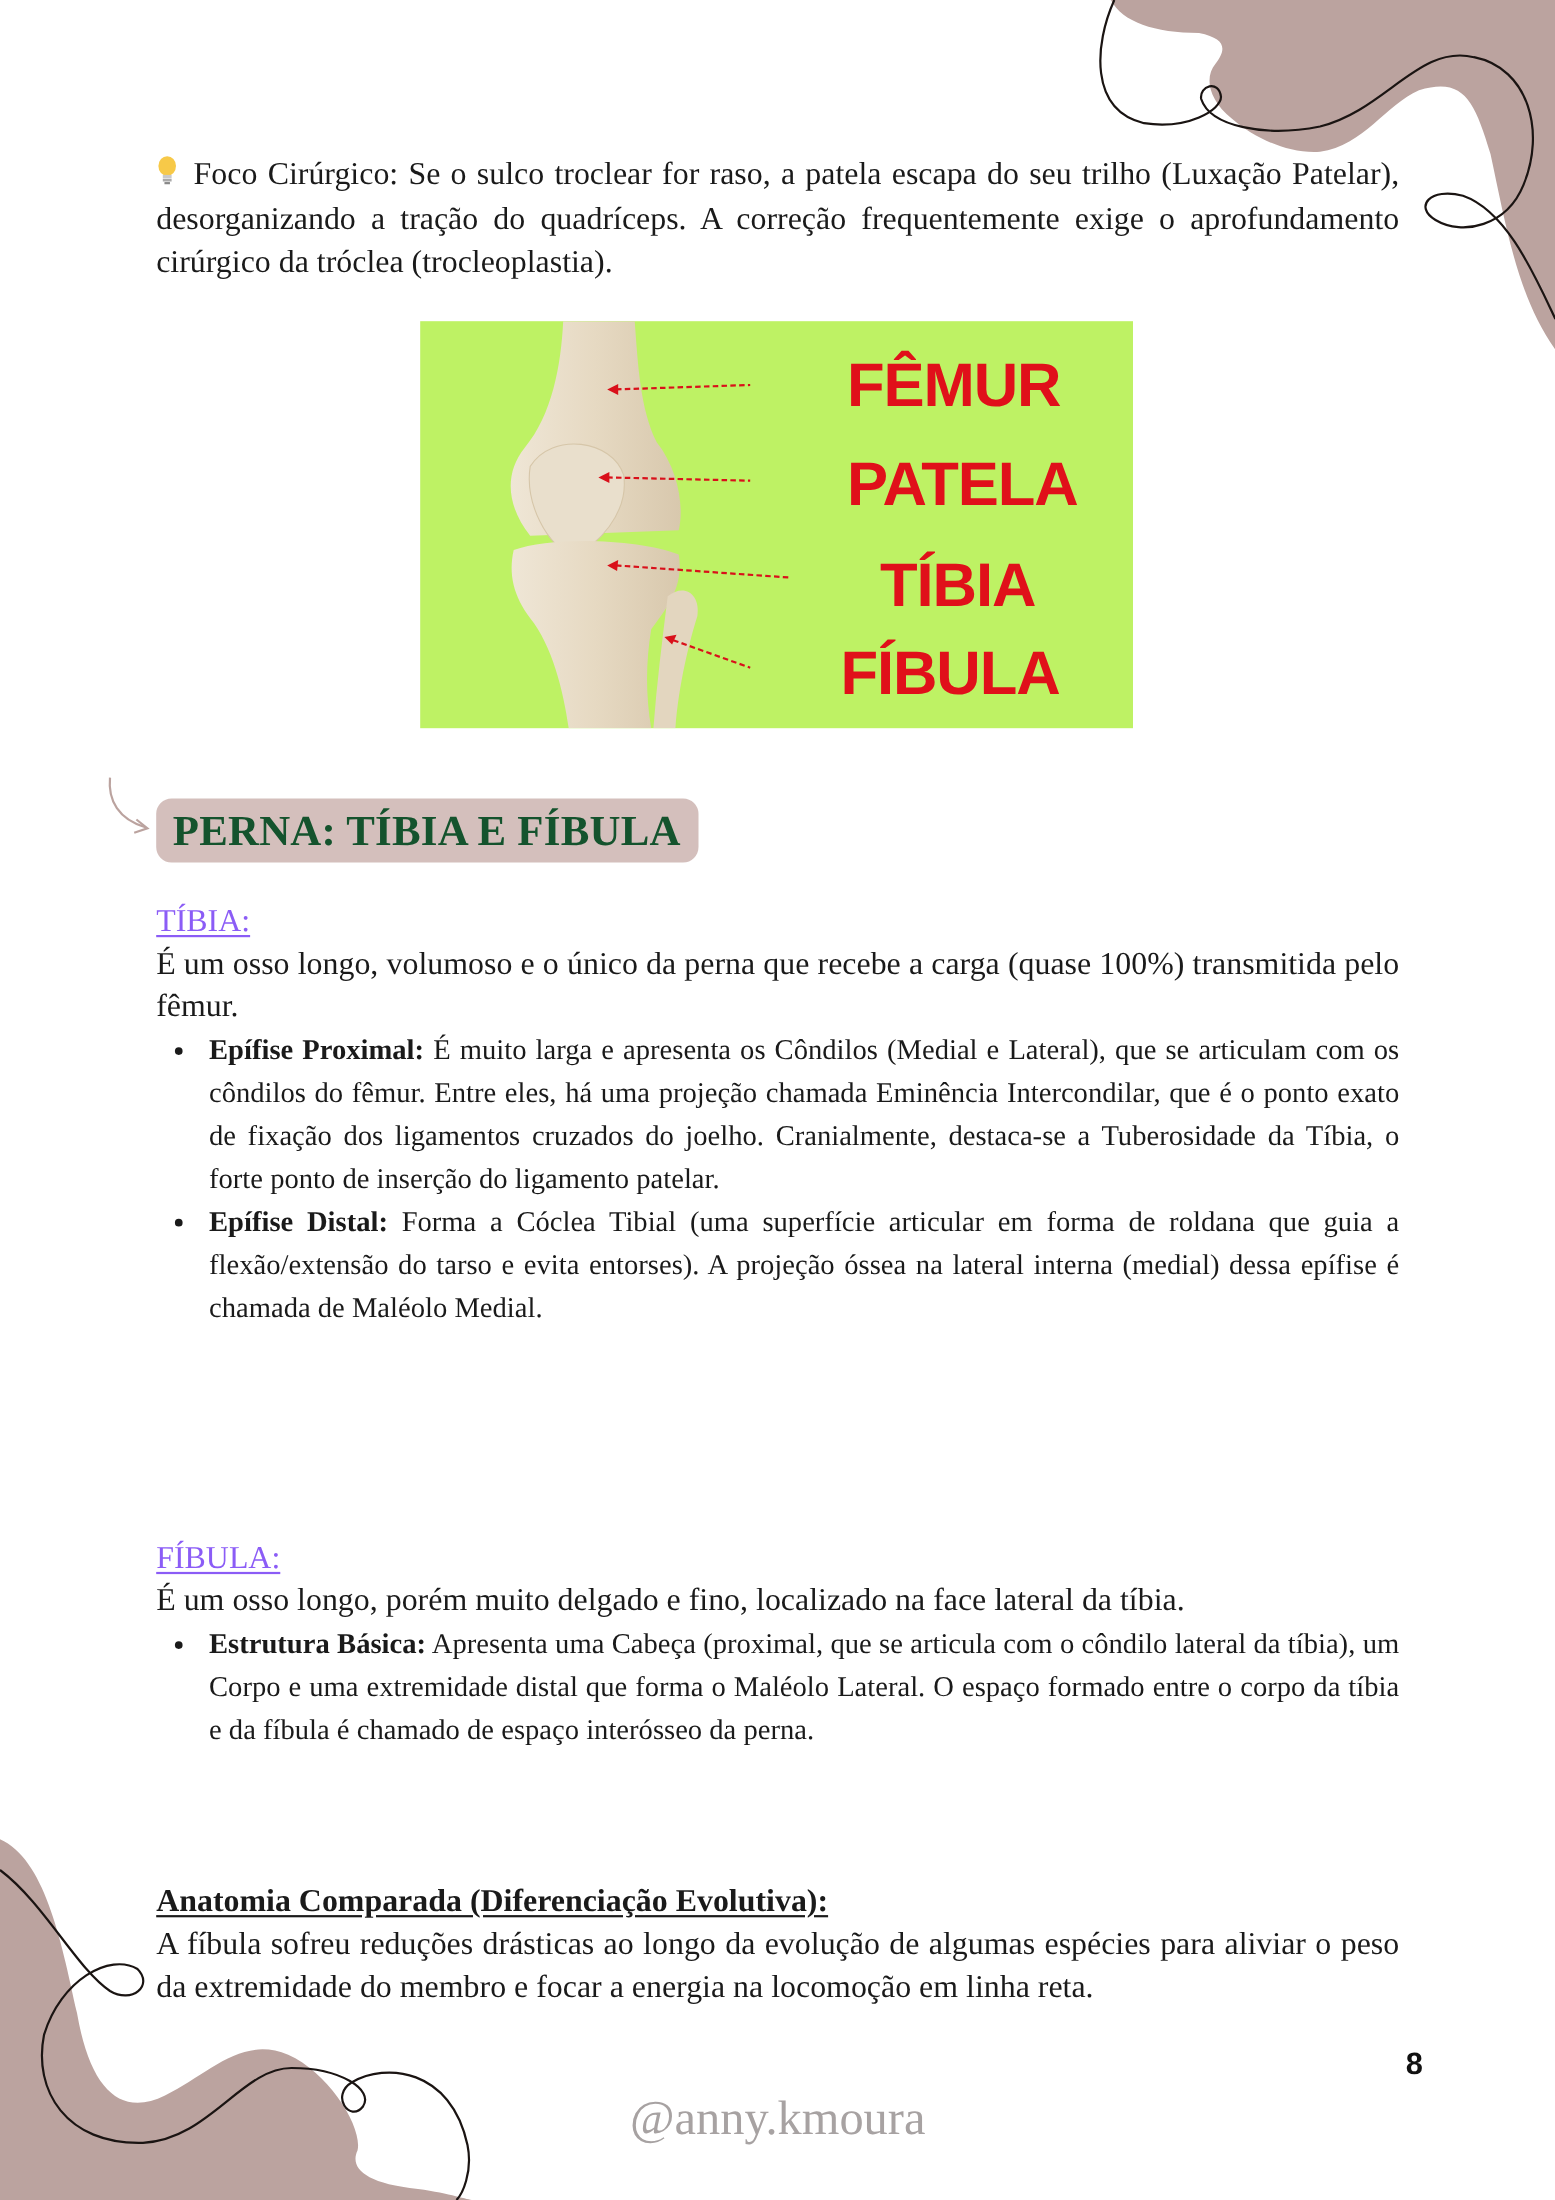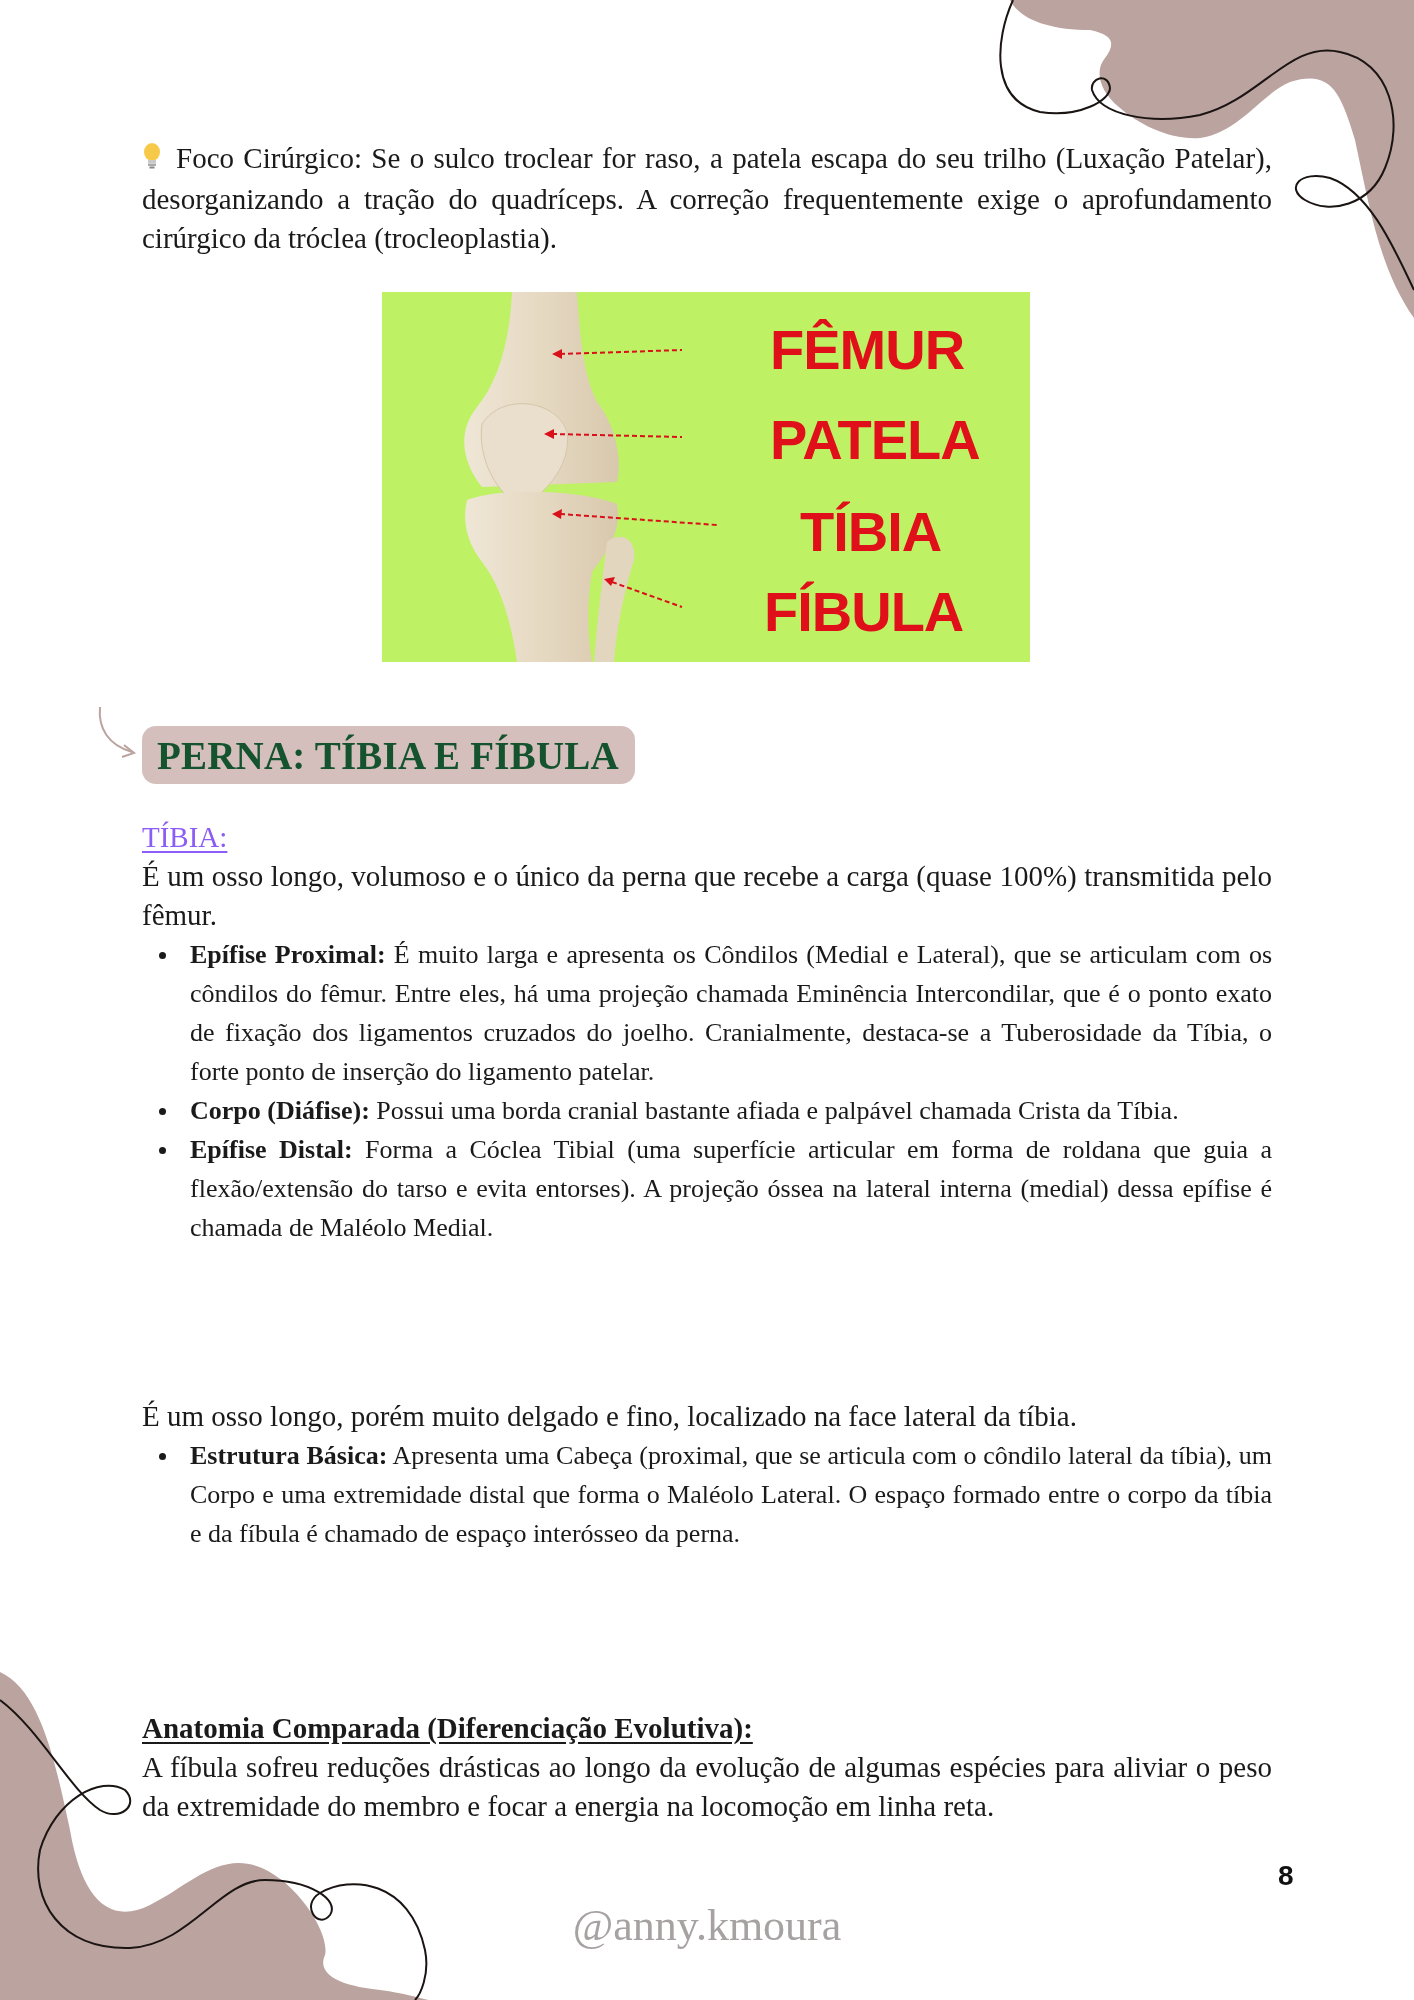--- a/index.html
+++ b/index.html
@@ -121,26 +121,26 @@
 
 <div class="section-head">
   <span>PERNA: TÍBIA E FÍBULA</span>
 </div>
 
 <div class="block" style="top:818px">
   <div class="subhead">TÍBIA:</div>
   <p class="para">É um osso longo, volumoso e o único da perna que recebe a carga (quase 100%) transmitida pelo fêmur.</p>
   <ul class="bullets">
     <li><span class="b">Epífise Proximal:</span><span> É muito larga e apresenta os Côndilos (Medial e Lateral), que se articulam com os côndilos do fêmur. Entre eles, há uma projeção chamada Eminência Intercondilar, que é o ponto exato de fixação dos ligamentos cruzados do joelho. Cranialmente, destaca-se a Tuberosidade da Tíbia, o forte ponto de inserção do ligamento patelar.</span></li>
-    <li><span class="b">Corpo (Diáfise):</span><span> Possui uma borda cranial bastante afiada e palpável chamada Crista da Tíbia.</span></li>
     <li><span class="b">Epífise Distal:</span><span> Forma a Cóclea Tibial (uma superfície articular em forma de roldana que guia a flexão/extensão do tarso e evita entorses). A projeção óssea na lateral interna (medial) dessa epífise é chamada de Maléolo Medial.</span></li>
   </ul>
 </div>
 
 <div class="block" style="top:1397px">
+  <div class="subhead">FÍBULA:</div>
   <p class="para">É um osso longo, porém muito delgado e fino, localizado na face lateral da tíbia.</p>
   <ul class="bullets">
     <li><span class="b">Estrutura Básica:</span><span> Apresenta uma Cabeça (proximal, que se articula com o côndilo lateral da tíbia), um Corpo e uma extremidade distal que forma o Maléolo Lateral. O espaço formado entre o corpo da tíbia e da fíbula é chamado de espaço interósseo da perna.</span></li>
   </ul>
 </div>
 
 <div class="block" style="top:1709px">
   <div class="ul-head">Anatomia Comparada (Diferenciação Evolutiva):</div>
   <p class="para">A fíbula sofreu reduções drásticas ao longo da evolução de algumas espécies para aliviar o peso da extremidade do membro e focar a energia na locomoção em linha reta.</p>
 </div>

